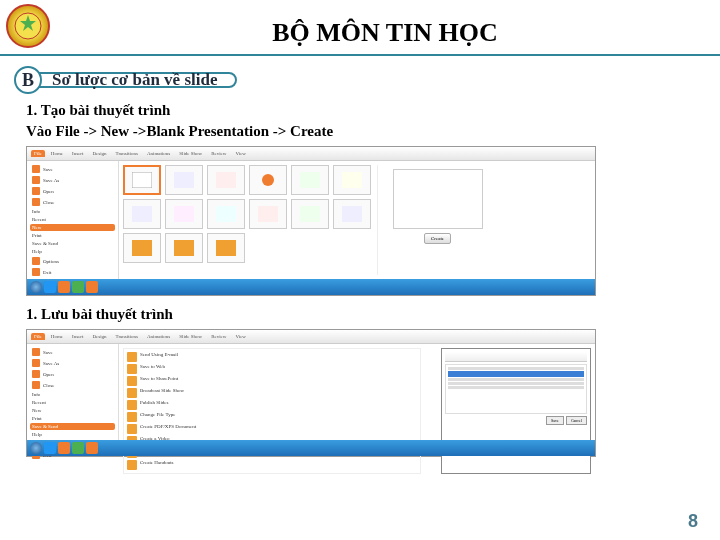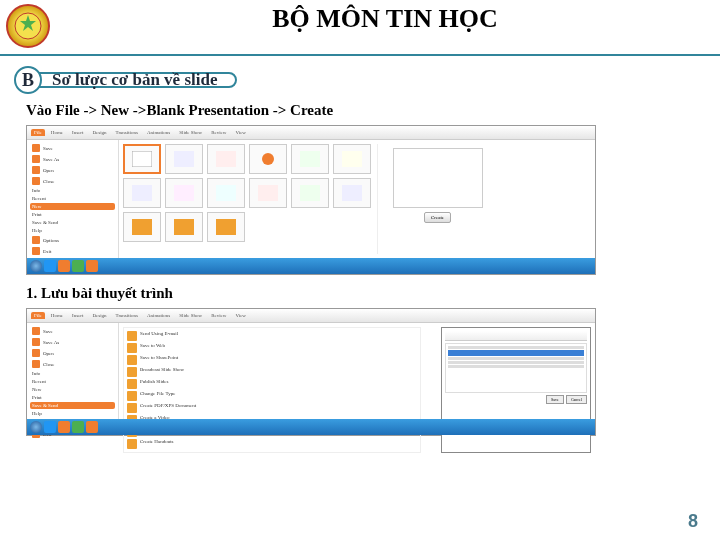--- a/index.html
+++ b/index.html
@@ -1,17 +1,17 @@
 <!DOCTYPE html>
 <html><head>
 <meta charset="utf-8">
 <style>
   *{box-sizing:border-box;margin:0;padding:0}
   body{width:720px;height:540px;font-family:"Times New Roman",serif;background:#fff;position:relative;overflow:hidden}
-  .header{display:flex;align-items:flex-start;padding:4px 0}
+  .header{display:flex;align-items:flex-end;padding:4px 0}
   .logo{width:44px;height:44px;border-radius:50%;border:2px solid #c0392b;display:flex;align-items:center;justify-content:center;margin-left:6px;background:radial-gradient(circle,#f4e04d 40%,#d4a017 70%)}
   .logo svg{width:30px;height:30px}
   .title{font-size:26px;font-weight:bold;color:#000;margin:0 auto}
   .hr{height:2px;background:#31859b;margin-top:2px}
   .section-pill{display:flex;align-items:center;margin:10px 0 6px 14px}
   .pill-b{width:28px;height:28px;border:2px solid #31859b;border-radius:50%;display:flex;align-items:center;justify-content:center;font-weight:bold;font-size:18px;color:#1f2a3a;background:#fff;z-index:2}
   .pill-txt{border:2px solid #31859b;border-radius:14px;height:16px;display:flex;align-items:center;padding:0 18px 0 22px;margin-left:-14px;font-size:17px;font-weight:bold;color:#1f2a3a}
   .step{margin:6px 0 4px 26px;font-size:15px;font-weight:bold;line-height:1.4;color:#000}
   .shot{margin:4px 0 8px 26px;width:570px;border:1px solid #999;background:#fff;position:relative}
   .s1{height:150px}
@@ -66,20 +66,21 @@
   <div class="title">BỘ MÔN TIN HỌC</div>
 </div>
 <div class="hr"></div>
 
 <div class="section-pill">
   <div class="pill-b">B</div>
   <div class="pill-txt">Sơ lược cơ bản về slide</div>
 </div>
 
 <div class="step">
+  <div>1.   Tạo bài thuyết trình</div>
   <div>Vào File -&gt; New -&gt;Blank Presentation -&gt; Create</div>
 </div>
 
 <div class="shot s1">
   <div class="ribbon">
     <span class="rtab active">File</span>
     <span class="rtab">Home</span>
     <span class="rtab">Insert</span>
     <span class="rtab">Design</span>
     <span class="rtab">Transitions</span>

